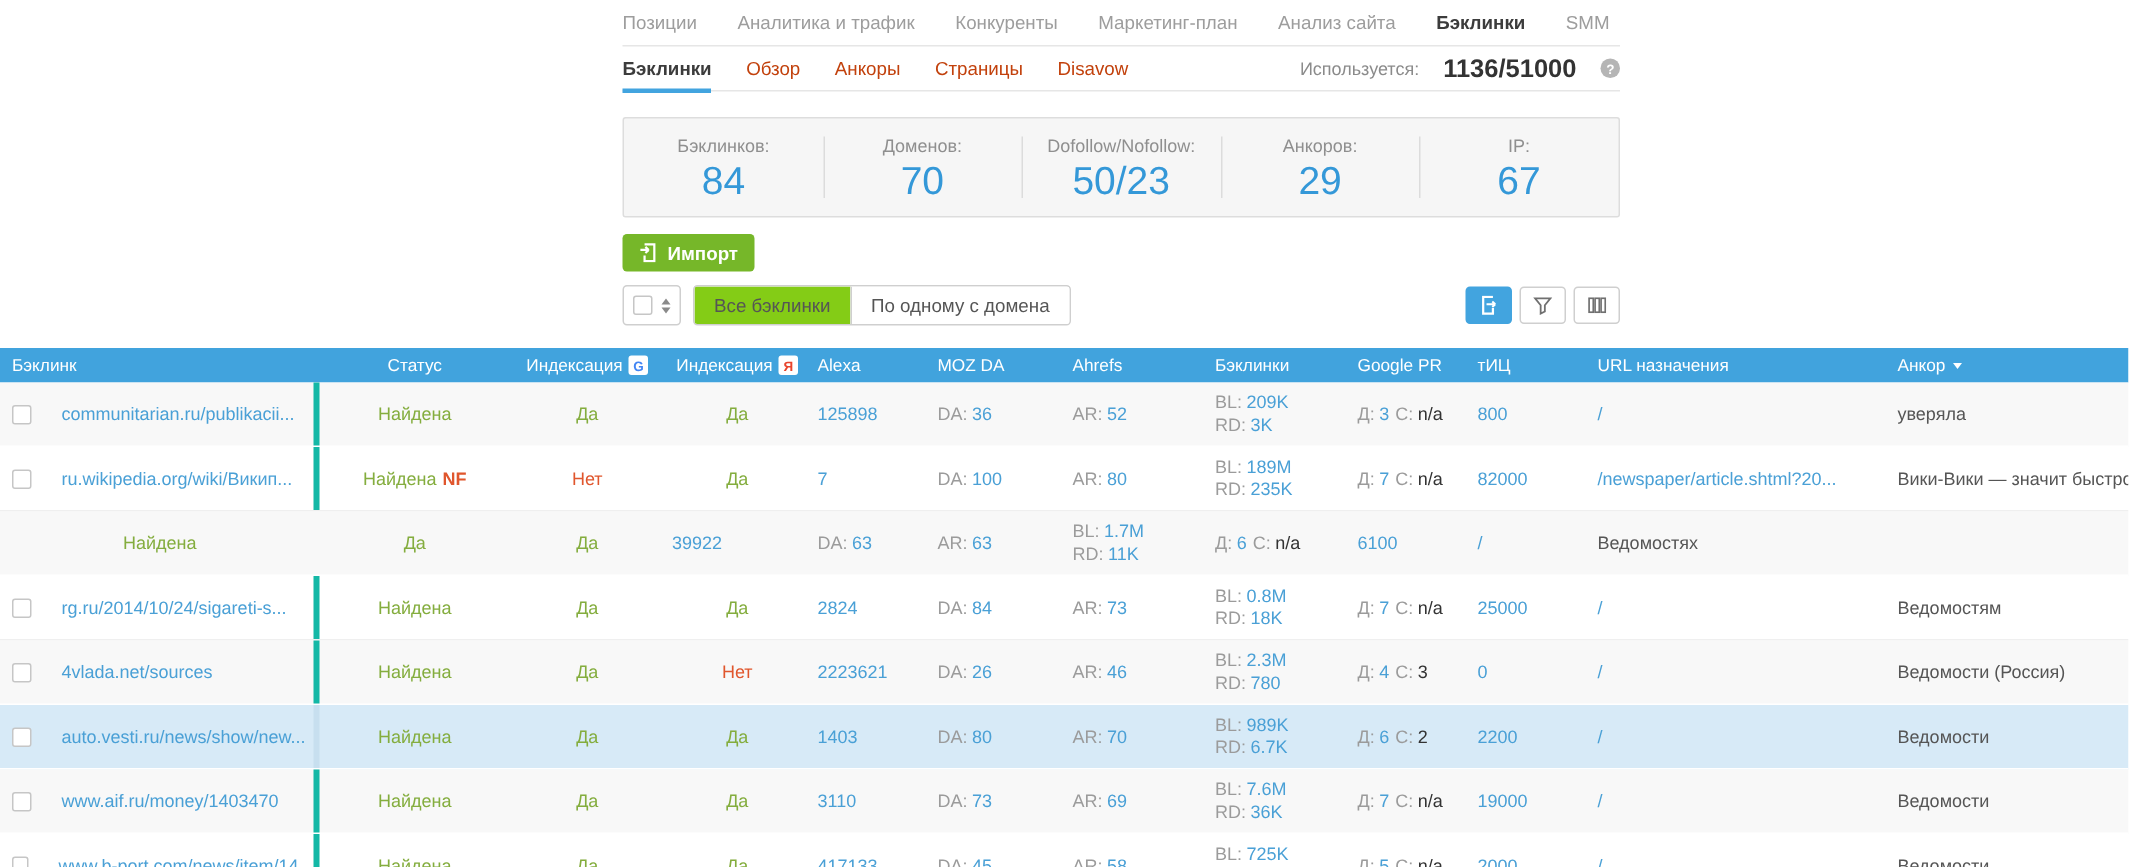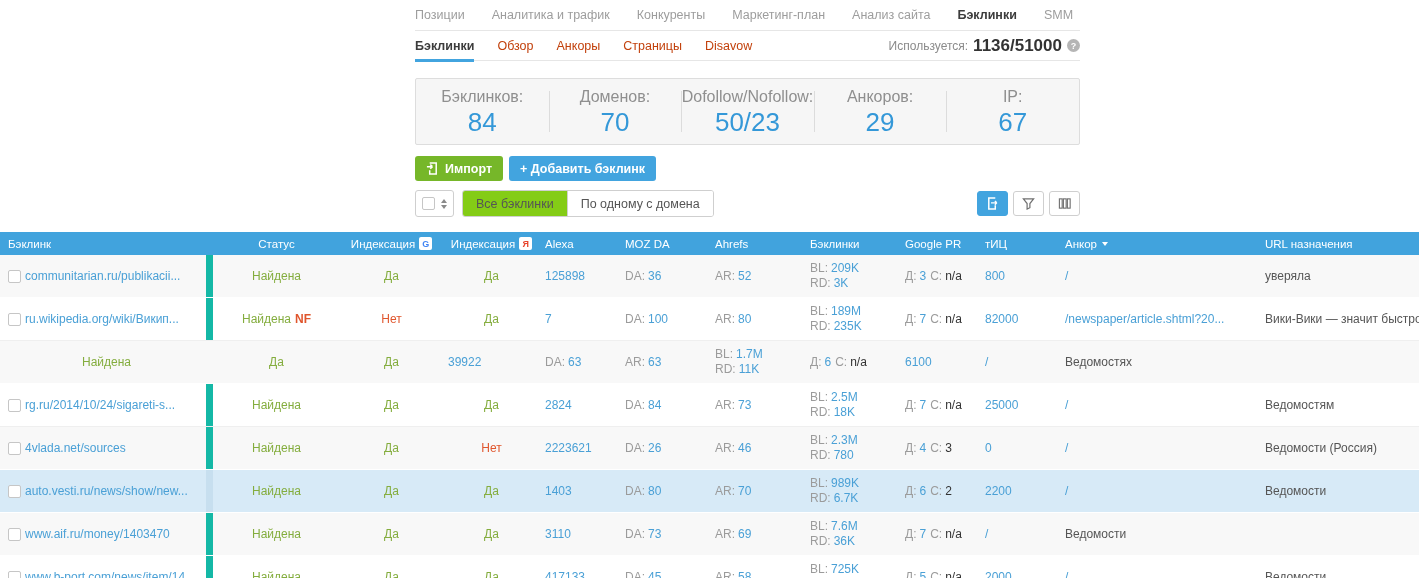--- a/index.html
+++ b/index.html
@@ -10,30 +10,30 @@
   .top-col { position:absolute; left:415px; top:0; width:665px; }
 
   .nav { display:flex; align-items:center; gap:27px; height:31px; border-bottom:1px solid #e6e6e6; }
   .nav-tab { font-size:12.5px; color:#9d9d9d; cursor:pointer; white-space:nowrap; }
   .nav-tab.active { color:#3c3c3c; font-weight:700; }
 
   .subnav { display:flex; align-items:center; gap:23px; height:30px; border-bottom:1px solid #e6e6e6; position:relative; }
   .sub-tab { font-size:12.5px; color:#c2410c; cursor:pointer; height:100%; display:flex; align-items:center; position:relative; }
   .sub-tab.active { color:#3c3c3c; font-weight:700; }
   .sub-tab.active::after { content:""; position:absolute; left:0; right:0; bottom:-2px; height:3px; background:#42a4df; }
-  .usage { margin-left:auto; display:flex; align-items:center; gap:5px; }
+  .usage { margin-left:auto; display:flex; align-items:center; gap:16px; }
   .usage-label { font-size:12px; color:#8b8b8b; }
   .usage-value { font-size:17px; color:#333; font-weight:700; }
   .info-icon { width:13px; height:13px; border-radius:50%; background:#b5b5b5; color:#fff; font-size:9px; font-weight:700;
                display:inline-flex; align-items:center; justify-content:center; cursor:pointer; }
 
   .stats { margin-top:17px; height:67px; background:#f6f6f6; border:1px solid #dddddd; border-radius:2px; display:flex; }
   .stat { flex:1; display:flex; flex-direction:column; align-items:center; justify-content:center; position:relative; }
   .stat + .stat::before { content:""; position:absolute; left:0; top:12px; bottom:12px; width:1px; background:#dcdcdc; }
-  .stat-label { font-size:16px; color:#8f8f8f; margin-bottom:2px; }
+  .stat-label { font-size:12px; color:#8f8f8f; margin-bottom:2px; }
   .stat-value { font-size:26px; color:#3498d8; line-height:28px; }
 
   .toolbar { margin-top:11px; display:flex; gap:6px; }
   .btn { height:25px; display:inline-flex; align-items:center; gap:6px; padding:0 11px; border-radius:3px;
          font-size:12.5px; font-weight:700; color:#fff; border:none; cursor:pointer; }
   .btn-import { background:#76b729; }
   .btn-add { background:#42a4df; }
 
   .controls { margin-top:9px; display:flex; align-items:center; }
   .cb-group { height:27px; border:1px solid #cfcfcf; border-radius:3px; background:#fff; display:flex; align-items:center; padding:0 6px; gap:6px; cursor:pointer; }
@@ -62,21 +62,21 @@
              display:inline-flex; align-items:center; justify-content:center; }
   .se-icon.g { color:#4285f4; }
   .se-icon.y { color:#e8442c; }
   .sort-caret { margin-left:5px; width:0; height:0; border-left:3.5px solid transparent; border-right:3.5px solid transparent; border-top:4px solid #fff; }
 
   .tr { height:43px; background:#fff; border-bottom:1px solid #efefef; }
   .tr.alt { background:#f8f8f8; border-bottom:1px solid #fff; }
   .tr.hl { background:#d7eaf7; border-bottom:1px solid #fff; }
   .td { display:flex; align-items:center; padding-left:5px; font-size:12px; color:#555; overflow:hidden; white-space:nowrap; }
   .td.c { justify-content:center; padding-left:0; }
-  .td-url { padding-left:8px; border-right:7px solid #14b8a6; gap:4px; }
+  .td-url { padding-left:8px; border-right:4px solid #14b8a6; gap:20px; }
   .tr.hl .td-url { border-right-color:#c7dfef; }
   a.link { color:#4aa0d6; text-decoration:none; cursor:pointer; }
   .lbl { color:#9b9b9b; margin-right:3px; }
   .ok { color:#84ad3e; }
   .neg { color:#e0562d; }
   .status { color:#84ad3e; }
   .status-nf { color:#e0562d; font-weight:700; margin-left:4px; }
   .two-line { flex-direction:column; align-items:flex-start; justify-content:center; line-height:15px; }
   .two-line > div { display:flex; }
   .dark { color:#333; }
@@ -137,23 +137,20 @@
 
     <div class="toolbar">
       <button class="btn btn-import">
         <span style="display:inline-flex;">
           <svg width="13" height="13" viewBox="0 0 14 14">
               <path d="M4 1 H11 V13 H4 V9" fill="none" stroke="#fff" stroke-width="1.6"></path>
               <path d="M1 5 H7 M7 5 L4.6 2.8 M7 5 L4.6 7.2" stroke="#fff" stroke-width="1.6" fill="none" transform="translate(0,0)"></path>
             </svg>
         </span>
         <span>Импорт</span>
-      </button>
-      <button class="btn btn-add">
-        <span>+ Добавить бэклинк</span>
       </button>
     </div>
 
     <div class="controls">
       <span class="cb-group">
         <span class="checkbox"></span>
         <span class="spinner">
             <i class="up"></i>
             <i class="down"></i>
           </span>
@@ -202,25 +199,25 @@
       <span class="th c">
         <span>Индексация</span>
         <span class="se-icon y">Я</span>
       </span>
       <span class="th">Alexa</span>
       <span class="th">MOZ DA</span>
       <span class="th">Ahrefs</span>
       <span class="th">Бэклинки</span>
       <span class="th">Google PR</span>
       <span class="th">тИЦ</span>
+      <span class="th">URL назначения</span>
       <span class="th">
         <span>Анкор</span>
         <span class="sort-caret"></span>
       </span>
-      <span class="th">URL назначения</span>
     </div>
     <div>
         <div class="tr alt">
     <div class="td td-url">
       <span class="checkbox"></span>
       <a class="link">communitarian.ru/publikacii...</a>
     </div>
     <div class="td c">
       <span class="status">Найдена</span>
 
@@ -396,21 +393,21 @@
       <span class="lbl">DA:</span>
       <a class="link">84</a>
     </div>
     <div class="td">
       <span class="lbl">AR:</span>
       <a class="link">73</a>
     </div>
     <div class="td two-line">
       <div>
         <span class="lbl">BL:</span>
-        <a class="link">2.5M</a>
+        <a class="link">0.8M</a>
       </div>
       <div>
         <span class="lbl">RD:</span>
         <a class="link">18K</a>
       </div>
     </div>
     <div class="td pr-cell">
       <span class="lbl">Д:</span>
       <a class="link">7</a>
       <span class="gap"></span>
@@ -573,20 +570,23 @@
       </div>
     </div>
     <div class="td pr-cell">
       <span class="lbl">Д:</span>
       <a class="link">7</a>
       <span class="gap"></span>
       <span class="lbl">С:</span>
       <span class="dark">n/a</span>
     </div>
     <div class="td">
+      <a class="link">19000</a>
+    </div>
+    <div class="td">
       <a class="link">/</a>
     </div>
     <div class="td">
       <span>Ведомости</span>
 
     </div>
   </div>
         <div class="tr">
     <div class="td td-url">
       <span class="checkbox"></span>

